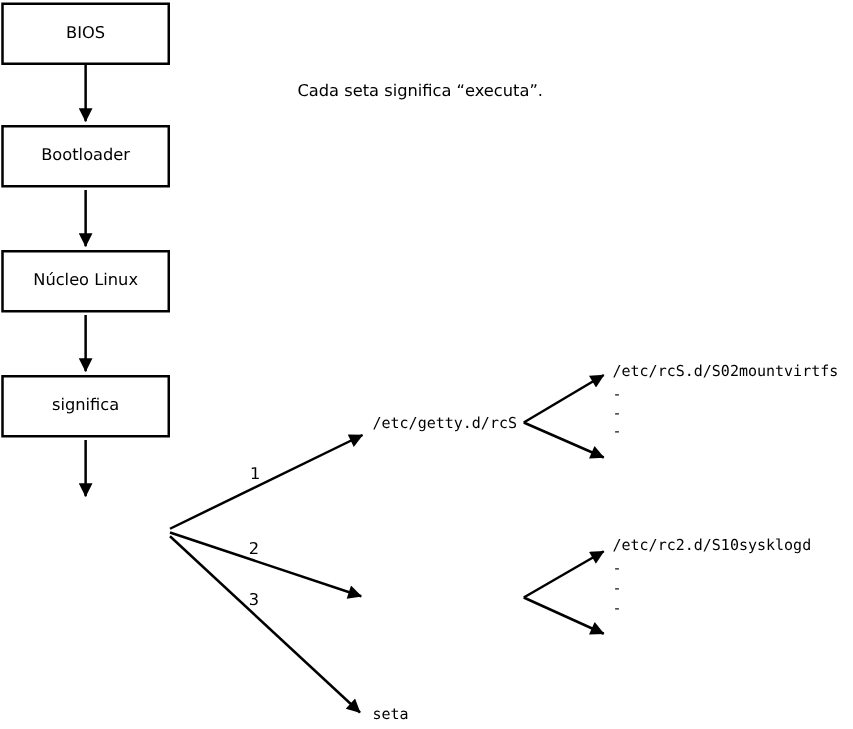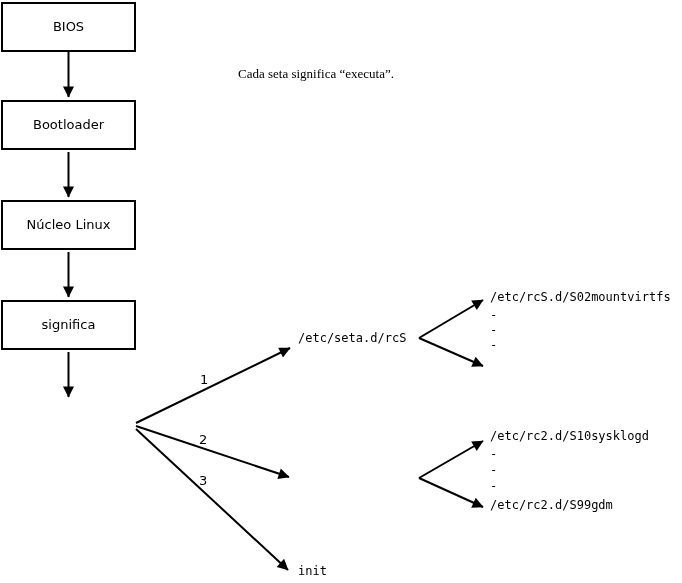--- a/index.html
+++ b/index.html
@@ -29,21 +29,20 @@
     line-height: 46px;
     font-size: 13px;
   }
   .note {
     position: absolute;
     left: 238px;
     top: 66px;
     font-size: 13px;
     line-height: 16px;
     white-space: nowrap;
-    font-family: Liberation Serif, serif;
   }
   .num {
     position: absolute;
     font-size: 13px;
     line-height: 14px;
   }
   .mono {
     position: absolute;
     font-family: "DejaVu Sans Mono", monospace;
     font-size: 12px;
@@ -84,27 +83,26 @@
   <div class="node" style="top:200px">Núcleo Linux</div>
   <div class="node" style="top:100px">Bootloader</div>
   <div class="node" style="top:300px">significa</div>
 
   <div class="note">Cada seta significa “executa”.</div>
 
   <div class="num" style="left:200px;top:373px">1</div>
   <div class="num" style="left:199px;top:433px">2</div>
   <div class="num" style="left:199px;top:474px">3</div>
 
-  <div class="mono" style="left:298px;top:331px">/etc/seta.d/rcS</div>
+  <div class="mono" style="left:298px;top:331px">/etc/getty.d/rcS</div>
   <div class="mono" style="left:490px;top:290px">/etc/rcS.d/S02mountvirtfs</div>
   <div class="mono" style="left:490px;top:308px">-</div>
   <div class="mono" style="left:490px;top:323px">-</div>
   <div class="mono" style="left:490px;top:338px">-</div>
 
   <div class="mono" style="left:490px;top:429px">/etc/rc2.d/S10sysklogd</div>
   <div class="mono" style="left:490px;top:447px">-</div>
   <div class="mono" style="left:490px;top:463px">-</div>
   <div class="mono" style="left:490px;top:479px">-</div>
-  <div class="mono" style="left:490px;top:498px">/etc/rc2.d/S99gdm</div>
 
-  <div class="mono" style="left:298px;top:564px">init</div>
+  <div class="mono" style="left:298px;top:564px">seta</div>
 
 </div>
 
 </body></html>

